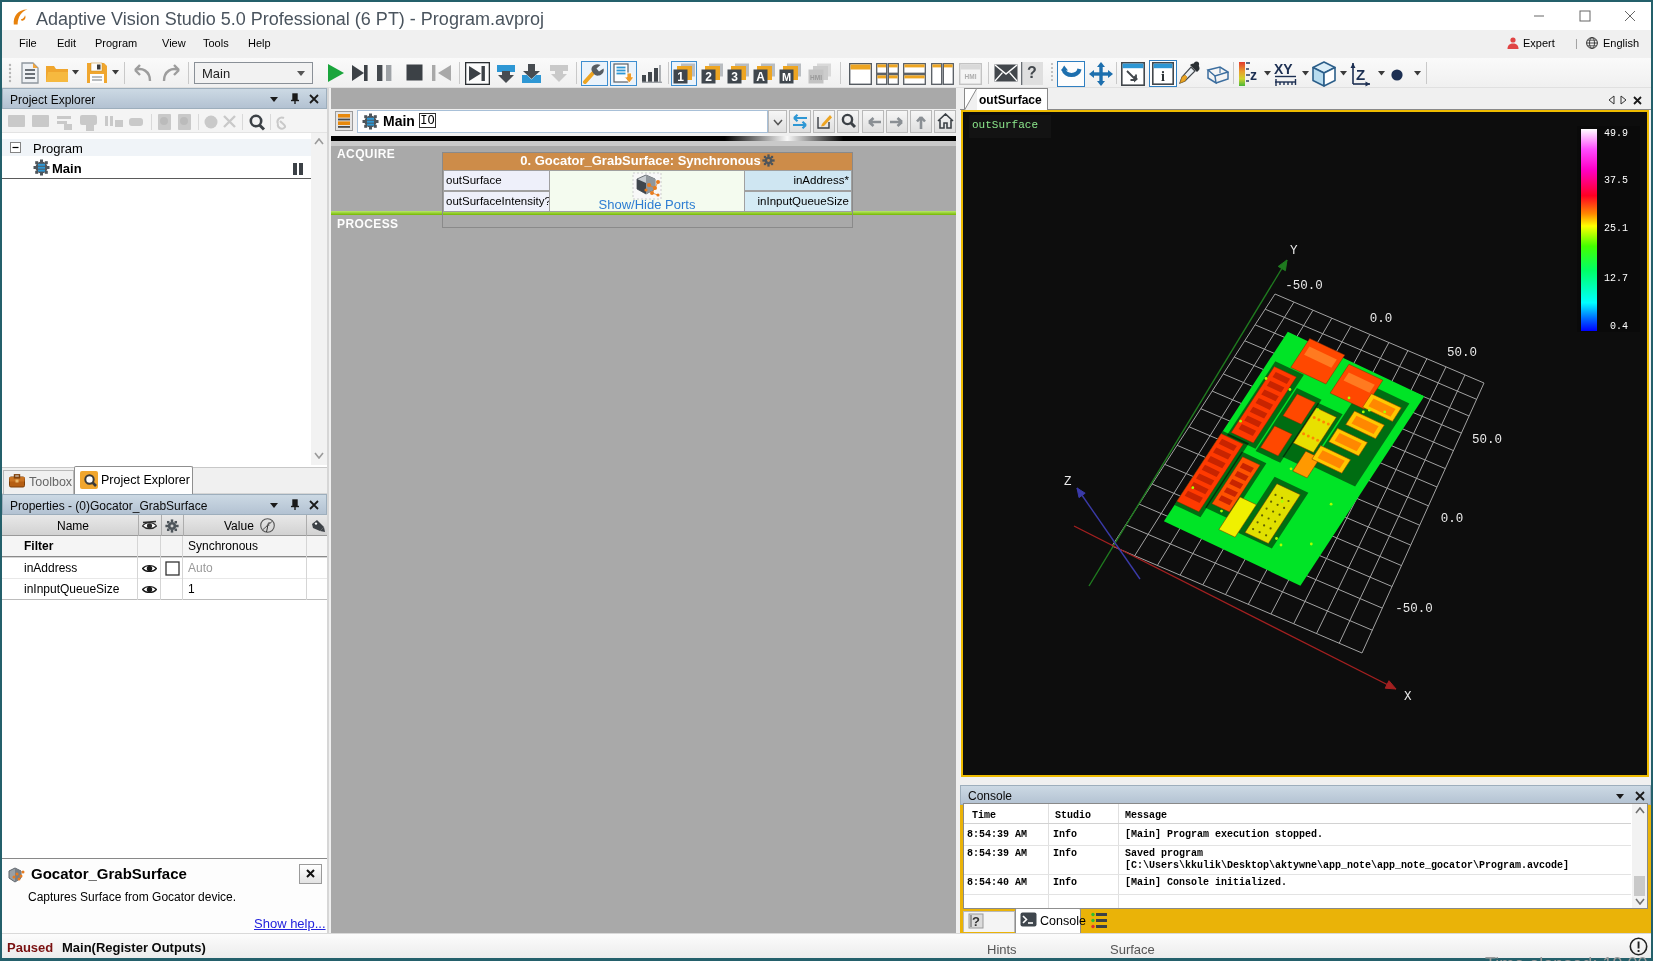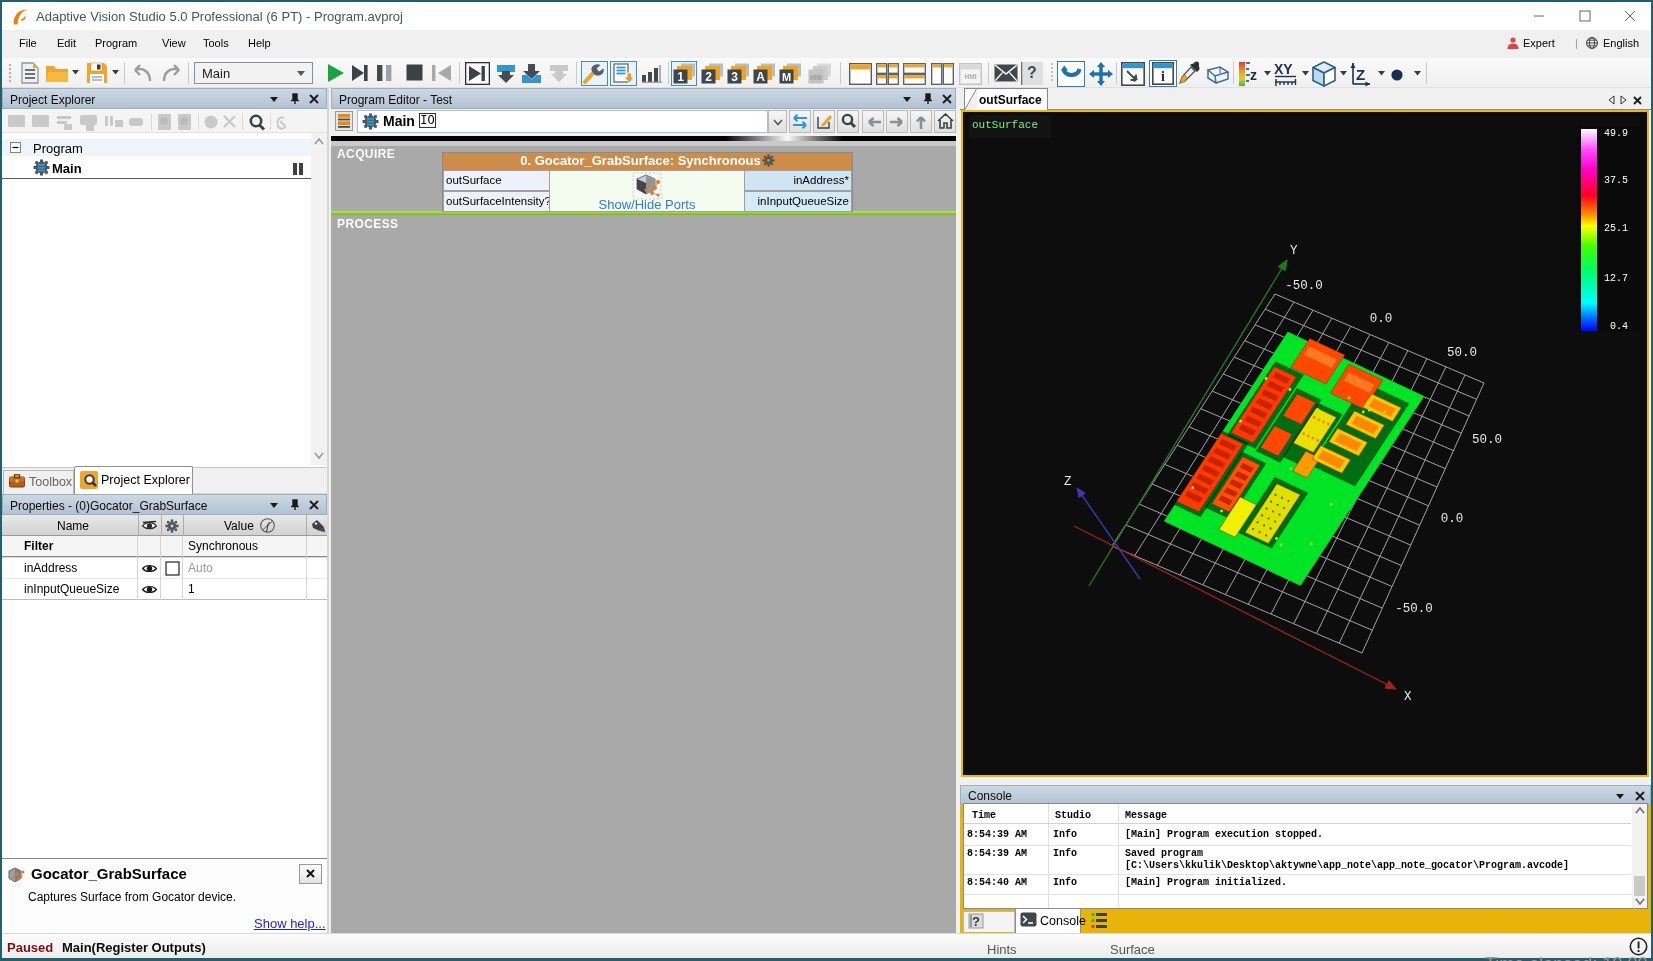--- a/index.html
+++ b/index.html
@@ -3,21 +3,21 @@
 <meta charset="utf-8">
 <style>
 * { margin:0; padding:0; box-sizing:border-box; }
 html,body { width:1653px; height:961px; overflow:hidden; }
 body { font-family:"Liberation Sans", sans-serif; font-size:12px; color:#000; background:#fff; }
 #win { position:absolute; left:0; top:0; width:1653px; height:961px;
   border:2px solid #24606b; border-bottom:3px solid #24606b; background:#f0f0f0; }
 .abs { position:absolute; }
 
 #titlebar { position:absolute; left:0; top:0; width:1649px; height:28px; background:#fff; }
-#titlebar .t { position:absolute; left:34px; top:7px; font-size:13px; color:#4a545e; }
+#titlebar .t { position:absolute; left:34px; top:7px; font-size:18px; color:#4a545e; }
 .winbtn { position:absolute; top:0; width:30px; height:28px; }
 
 #menubar { position:absolute; left:0; top:28px; width:1649px; height:28px; background:#f0f0f0; }
 #menubar span { position:absolute; top:7px; font-size:11px; }
 
 #toolbar { position:absolute; left:0; top:56px; width:1649px; height:30px; background:linear-gradient(#fafafa,#f0f0f0); border-bottom:1px solid #e0e0e0; }
 .tbsep { position:absolute; top:4px; width:1px; height:22px; background:#c9c9c9; }
 
 .phead { position:absolute; background:linear-gradient(#ccd9e4,#b3c2d2); border:1px solid #9daebc; font-size:12px; color:#0a0a0a; }
 .phead .pt { position:absolute; left:7px; top:4px; }
@@ -33,21 +33,21 @@
 #infobox { position:absolute; left:0px; top:856px; width:325px; height:75px; background:#fdfdfd; border-top:1px solid #888; }
 
 #statusbar { position:absolute; left:0px; top:931px; width:1649px; height:25px; background:linear-gradient(#fcfcfc,#ececec); border-top:1px solid #d9d9d9; }
 
 #editor { position:absolute; left:329px; top:86px; width:625px; height:845px; background:#a9a9a9; }
 #ed-toolrow { position:absolute; left:0; top:21px; width:625px; height:27px; background:#f0f0f0; }
 #ed-black { position:absolute; left:0; top:48px; width:625px; height:5px;
   background:linear-gradient(90deg,#000 0%,#000 63%,#f8f8f8 73%,#000 82%,#000 100%); }
 .seclabel { position:absolute; font-weight:bold; font-size:12px; color:#fdfdfd; letter-spacing:0.4px; }
 
-#block { position:absolute; left:111px; top:64px; width:411px; height:60px; border:1px solid #8a8a8a; }
+#block { position:absolute; left:111px; top:64px; width:411px; height:76px; border:1px solid #8a8a8a; }
 #block .bh { position:absolute; left:0; top:0; width:409px; height:17px; background:#cd8c49; color:#fff; font-weight:bold; font-size:13px; text-align:center; }
 .port { position:absolute; border:1px solid #a0a0a0; font-size:11.5px; padding:3px 2px; white-space:nowrap; overflow:hidden; }
 
 #view3d { position:absolute; left:958px; top:86px; width:691px; height:689px; }
 #vtabbar { position:absolute; left:0; top:0; width:691px; height:22px; background:#f0f0f0; border-bottom:1px solid #898989;}
 #vtab { position:absolute; left:4px; top:0px; width:84px; height:22px; background:#fff; border:1px solid #898989; border-bottom:none; font-weight:bold; font-size:12px; }
 #canvas3d { position:absolute; left:1px; top:22px; width:688px; height:667px; background:#0d0d0d; border:2px solid #eebb00; }
 
 #console { position:absolute; left:958px; top:783px; width:691px; height:148px; background:#eab308; }
 .mono { font-family:"Liberation Mono", monospace; }
@@ -681,36 +681,20 @@
   <span class="abs" style="left:60px;top:6px;font-size:13px;font-weight:bold;color:#0a0a0a">Main(Register Outputs)</span>
   <span class="abs" style="left:1483px;top:20px;font-size:18px;font-weight:normal;color:#9a9a9a">Time elapsed: 19.00 s</span>
   <svg class="abs" style="left:1627px;top:3px" width="19" height="19">
         <circle cx="9.5" cy="9.5" r="8.2" fill="none" stroke="#222" stroke-width="1.6"></circle>
         <rect x="8.6" y="4.5" width="1.9" height="7" fill="#222"></rect>
         <rect x="8.6" y="13" width="1.9" height="2" fill="#222"></rect>
       </svg>
 </div>
 
 <div id="editor">
-  <div class="phead" style="left:0;top:0;width:625px;height:21px">
-    <span class="pt">Program Editor - Test</span>
-    <svg class="abs" style="left:571px;top:8px" width="9" height="6">
-          <path d="M0 0 L8 0 L4 5 Z" fill="#1a1a1a"></path>
-        </svg>
-    <svg class="abs" style="left:591px;top:4px" width="10" height="12" viewBox="0 0 10 12">
-          <g stroke="#1a1a1a" stroke-width="1.4" fill="none">
-            <rect x="3" y="1" width="4" height="6" fill="#1a1a1a"></rect>
-            <line x1="1" y1="7.5" x2="9" y2="7.5"></line>
-            <line x1="5" y1="7.5" x2="5" y2="11"></line>
-          </g>
-        </svg>
-    <svg class="abs" style="left:610px;top:5px" width="10" height="10">
-          <path d="M1 1 L9 9 M9 1 L1 9" stroke="#1a1a1a" stroke-width="1.8"></path>
-        </svg>
-  </div>
   <div id="ed-toolrow">
     <div class="abs" style="left:4px;top:2px;width:18px;height:20px;background:#e4e4e4;border:1px solid #9a9a9a"></div>
     <svg class="abs" style="left:7px;top:5px" width="12" height="14">
           <rect x="0" y="0" width="12" height="3.6" fill="#e8890c"></rect>
           <rect x="0" y="4.6" width="12" height="1.8" fill="#4a4a4a"></rect>
           <rect x="0" y="7.4" width="12" height="3.6" fill="#e8890c"></rect>
           <rect x="0" y="12" width="12" height="1.8" fill="#4a4a4a"></rect>
         </svg>
     <div class="abs" style="left:26px;top:1px;width:411px;height:23px;background:#fff;border:1px solid #a8c0d8"></div>
     <svg class="abs" style="left:31px;top:4px" width="17" height="17" viewBox="0 0 17 17">
@@ -1009,21 +993,21 @@
     <span class="abs" style="left:161px;top:6px">Message</span>
     <span class="abs" style="left:3px;top:25px">8:54:39 AM</span>
         <span class="abs" style="left:89px;top:25px">Info</span>
         <span class="abs" style="left:161px;top:25px">[Main] Program execution stopped.</span>
     <span class="abs" style="left:3px;top:44px">8:54:39 AM</span>
         <span class="abs" style="left:89px;top:44px">Info</span>
     <span class="abs" style="left:161px;top:44px">Saved program</span>
     <span class="abs" style="left:161px;top:56px">[C:\Users\kkulik\Desktop\aktywne\app_note\app_note_gocator\Program.avcode]</span>
     <span class="abs" style="left:3px;top:73px">8:54:40 AM</span>
         <span class="abs" style="left:89px;top:73px">Info</span>
-        <span class="abs" style="left:161px;top:73px">[Main] Program initialized.</span>
+        <span class="abs" style="left:161px;top:73px">[Main] Console initialized.</span>
     <div class="abs" style="left:668px;top:0;width:15px;height:104px;background:#f2f2f2"></div>
     <svg class="abs" style="left:671px;top:3px" width="10" height="7">
           <path d="M1 6 L5 1 L9 6" fill="none" stroke="#707070" stroke-width="1.6"></path>
         </svg>
     <svg class="abs" style="left:671px;top:94px" width="10" height="7">
           <path d="M1 1 L5 6 L9 1" fill="none" stroke="#707070" stroke-width="1.6"></path>
         </svg>
     <div class="abs" style="left:670px;top:72px;width:11px;height:20px;background:#c9c9c9"></div>
   </div>
   <div id="ctabs">

